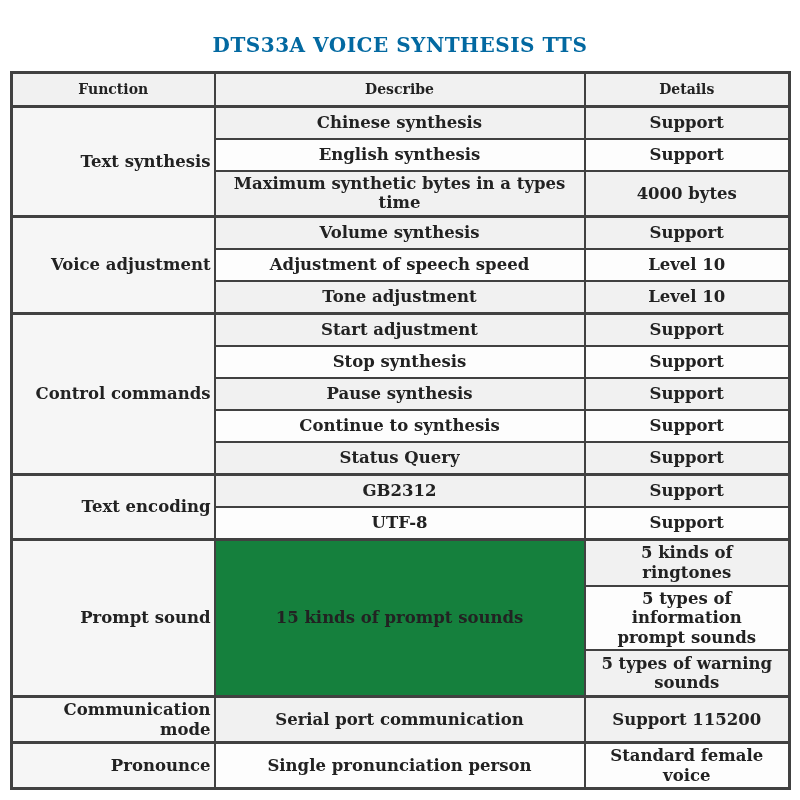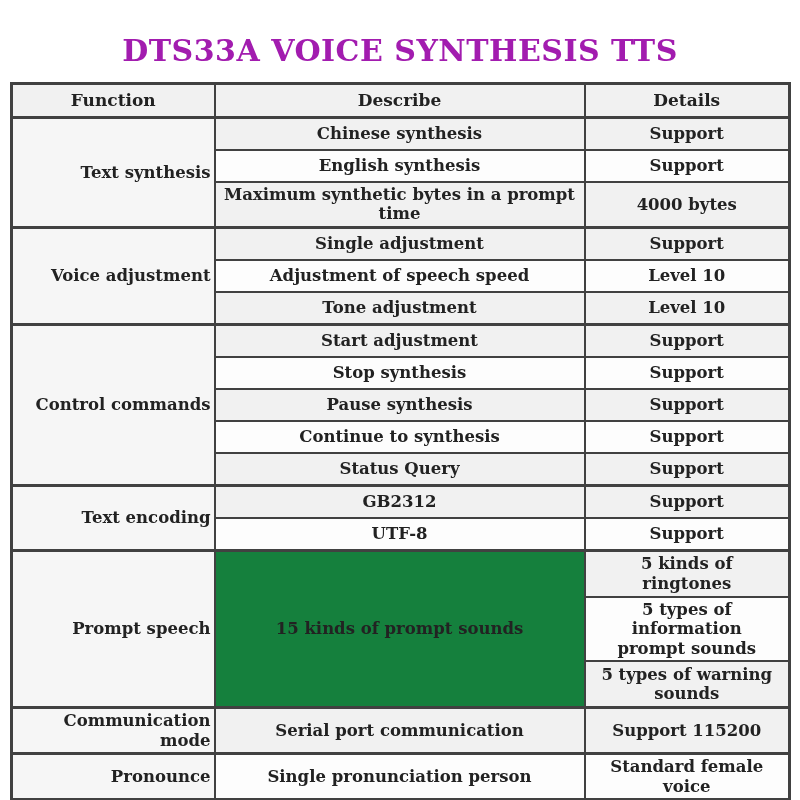--- a/index.html
+++ b/index.html
@@ -12,25 +12,25 @@
   html,body{margin:0;padding:0;}
   body{
     width:800px;height:800px;
     background:#ffffff;
     font-family:"DejaVu Serif", serif;
     color:var(--text);
   }
   .page-title{
     margin:34px 0 15px 0;
     text-align:center;
-    font-size:30px;
+    font-size:20px;
     font-weight:bold;
     letter-spacing:0.5px;
     line-height:1.1;
-    color:#a21caf;
+    color:#0369a1;
   }
   table.features{
     border-collapse:collapse;
     table-layout:fixed;
     margin-left:10px;
     width:778px;
     border:3px solid var(--border);
   }
   col.c-function{width:203px;}
   col.c-describe{width:370px;}
@@ -41,21 +41,21 @@
     vertical-align:middle;
     font-weight:bold;
     font-size:16.5px;
     padding:2px 3px;
     white-space:pre-line;
     line-height:1.18;
     overflow:hidden;
   }
   th{
     height:27px;
-    font-size:17px;
+    font-size:14px;
     background:var(--shade);
     border-bottom-width:3px;
   }
   td{height:26px;}
   td.shade{background:var(--shade);}
   td.plain{background:var(--plain);}
   td.fn{background:var(--fnbg);text-align:right;}
   td.span-cell{background:#15803d;}
   td.tall{height:40px;text-align:center;}
   tr.group-start td{border-top-width:3px;}
@@ -82,26 +82,26 @@
       <tr class="group-start">
         <td rowspan="3" class="fn">Text synthesis</td>
         <td class="shade">Chinese synthesis</td>
         <td class="shade">Support</td>
       </tr>
       <tr>
         <td class="plain">English synthesis</td>
         <td class="plain">Support</td>
       </tr>
       <tr>
-        <td class="shade">Maximum synthetic bytes in a prompt time</td>
+        <td class="shade">Maximum synthetic bytes in a types time</td>
         <td class="shade">4000 bytes</td>
       </tr>
       <tr class="group-start">
         <td rowspan="3" class="fn">Voice adjustment</td>
-        <td class="shade">Single adjustment</td>
+        <td class="shade">Volume synthesis</td>
         <td class="shade">Support</td>
       </tr>
       <tr>
         <td class="plain">Adjustment of speech speed</td>
         <td class="plain">Level 10</td>
       </tr>
       <tr>
         <td class="shade">Tone adjustment</td>
         <td class="shade">Level 10</td>
       </tr>
@@ -129,21 +129,21 @@
       <tr class="group-start">
         <td rowspan="2" class="fn">Text encoding</td>
         <td class="shade">GB2312</td>
         <td class="shade">Support</td>
       </tr>
       <tr>
         <td class="plain">UTF-8</td>
         <td class="plain">Support</td>
       </tr>
       <tr class="group-start">
-        <td rowspan="3" class="fn">Prompt speech</td>
+        <td rowspan="3" class="fn">Prompt sound</td>
         <td rowspan="3" class="span-cell">15 kinds of prompt sounds</td>
         <td class="shade tall">5 kinds of
 ringtones</td>
       </tr>
       <tr>
         <td class="plain tall">5 types of information
 prompt sounds</td>
       </tr>
       <tr>
         <td class="shade tall">5 types of warning

